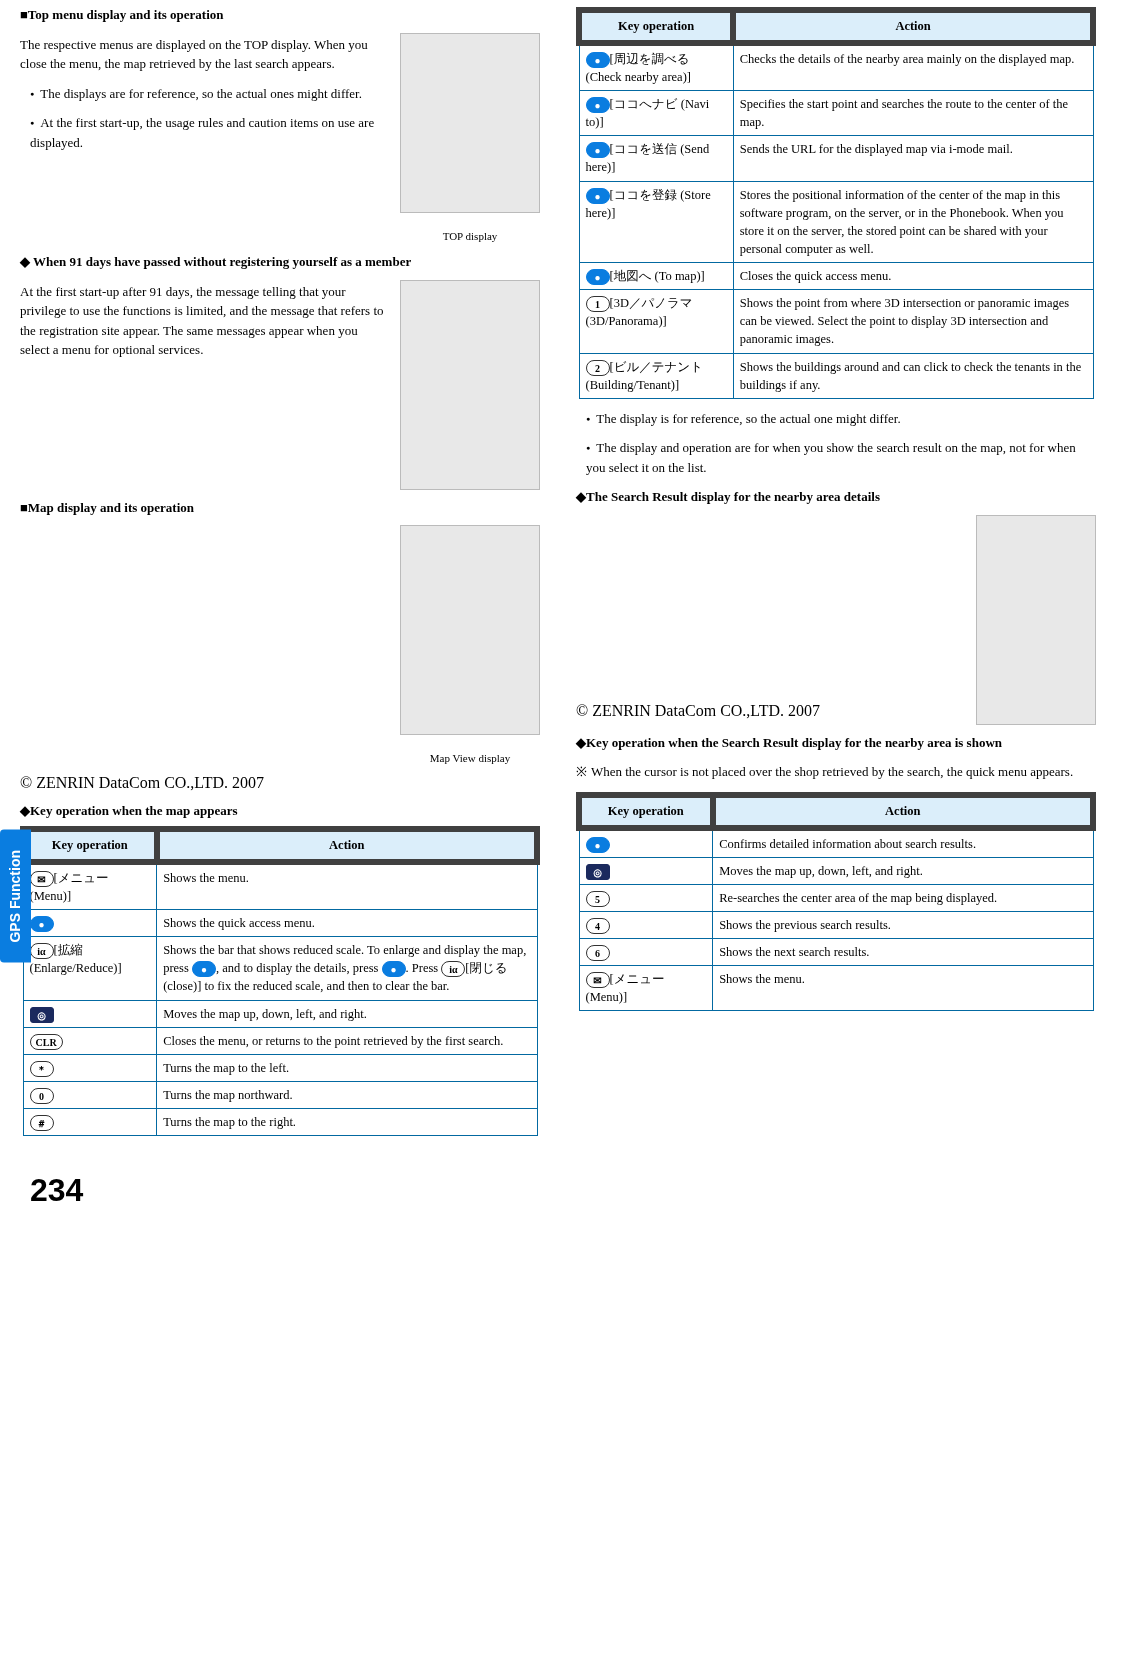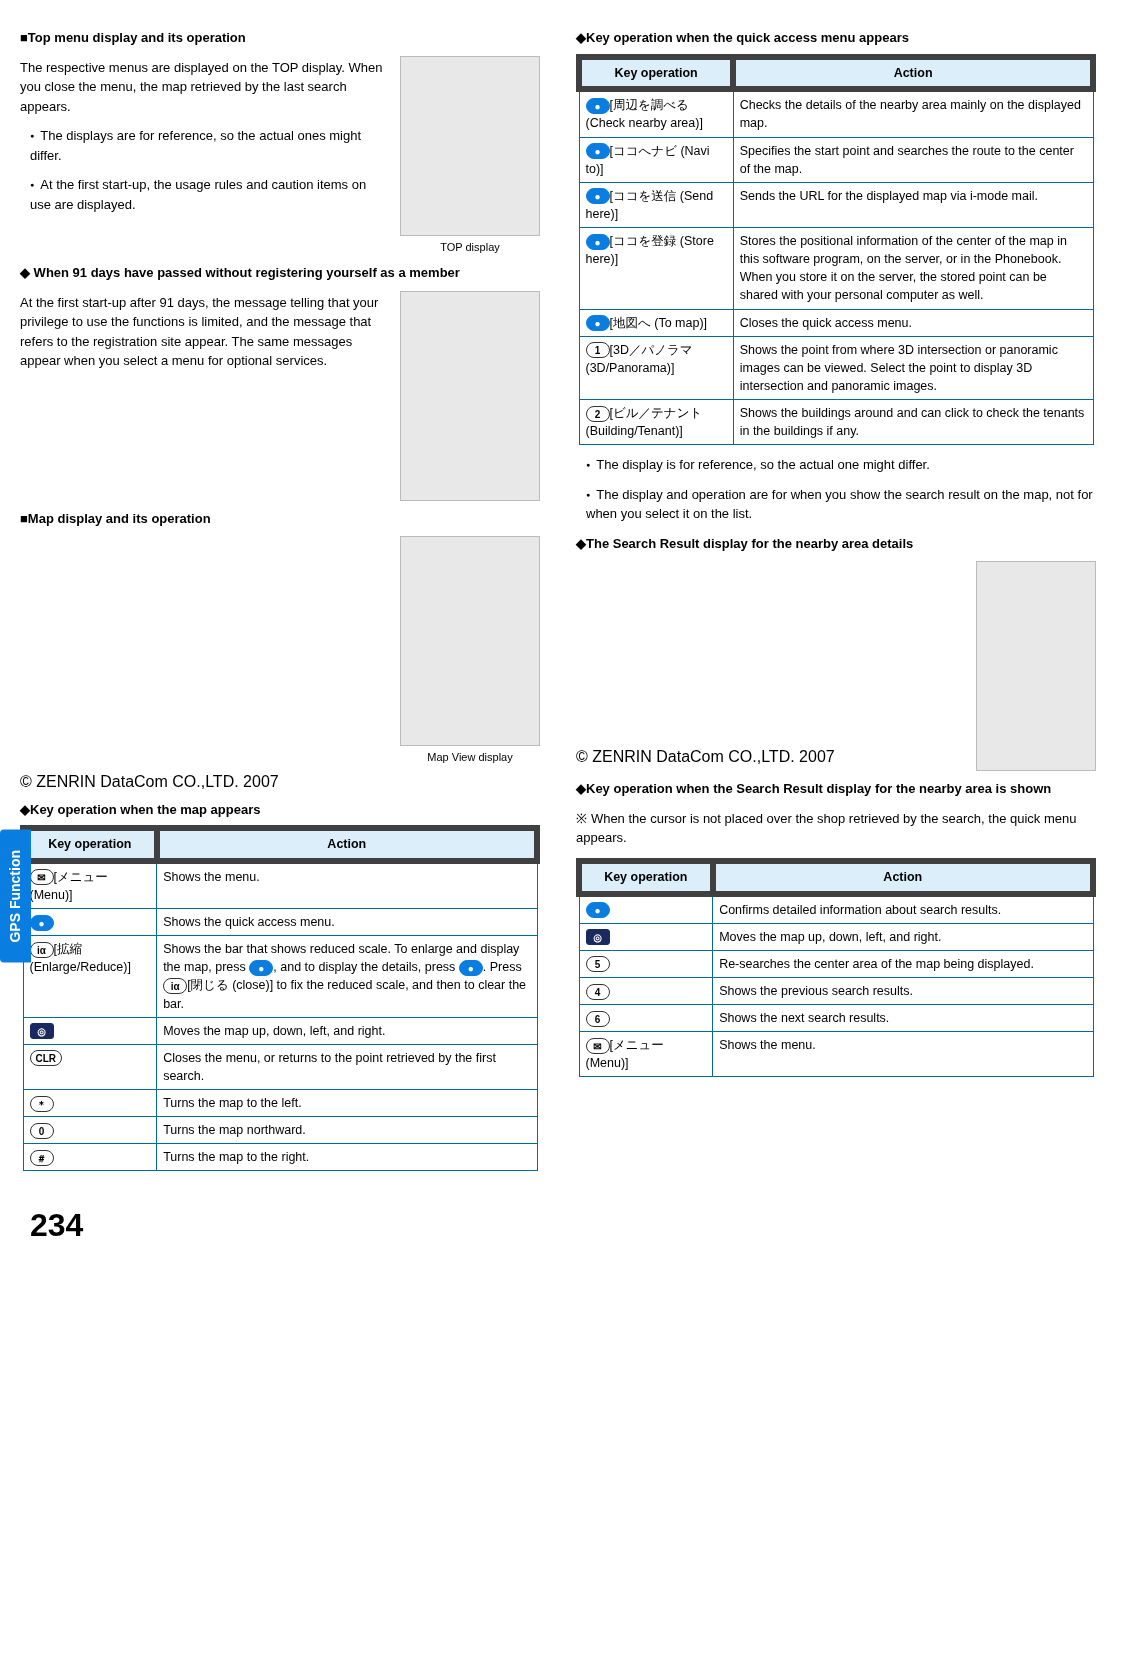--- a/index.html
+++ b/index.html
@@ -8,22 +8,23 @@
     padding: 0;
     font-family: Arial, sans-serif;
     font-size: 13px;
     line-height: 1.5;
     color: #000;
     width: 1136px;
     background: #fff;
   }
   .page {
     display: flex;
-    padding: 24px 40px 10px 20px;
+    padding: 1px 40px 10px 20px;
     gap: 36px;
+    font-family: Liberation Serif, serif;
   }
   .col {
     flex: 1;
     min-width: 0;
   }
   .side-tab {
     position: absolute;
     left: 0;
     top: 830px;
     background: #0a7de0;
@@ -56,21 +57,21 @@
   .img-placeholder {
     width: 140px;
     height: 180px;
     background: #e8e8e8;
     border: 1px solid #bbb;
     display: block;
     margin: 0 auto;
   }
   .img-placeholder.tall { height: 210px; }
   .img-placeholder.thin { width: 120px; height: 210px;}
-  .img-caption { font-size: 11px; margin-top: 3px;}
+  .img-caption { font-size: 11px; margin-top: 15px;}
   .copyright { font-size: 16px; text-align: right; margin: 8px 0 2px 0; clear:both;}
   .clear { clear: both; }
   table {
     border-collapse: collapse;
     width: 100%;
     margin: 6px 0 10px 0;
     font-size: 12.5px;
   }
   th {
     background: #dbeefa;
@@ -186,21 +187,20 @@
           <tr>
             <td class="key"><span class="keyicon">＃</span></td>
             <td>Turns the map to the right.</td>
           </tr>
         </tbody>
     </table>
 
   </div>
 
   <div class="col">
-    <div class="sec-head">◆Key operation when the quick access menu appears</div>
 
     <table>
       <thead>
         <tr>
           <th>Key operation</th>
           <th>Action</th>
         </tr>
       </thead>
       <tbody id="t2body">
           <tr>

